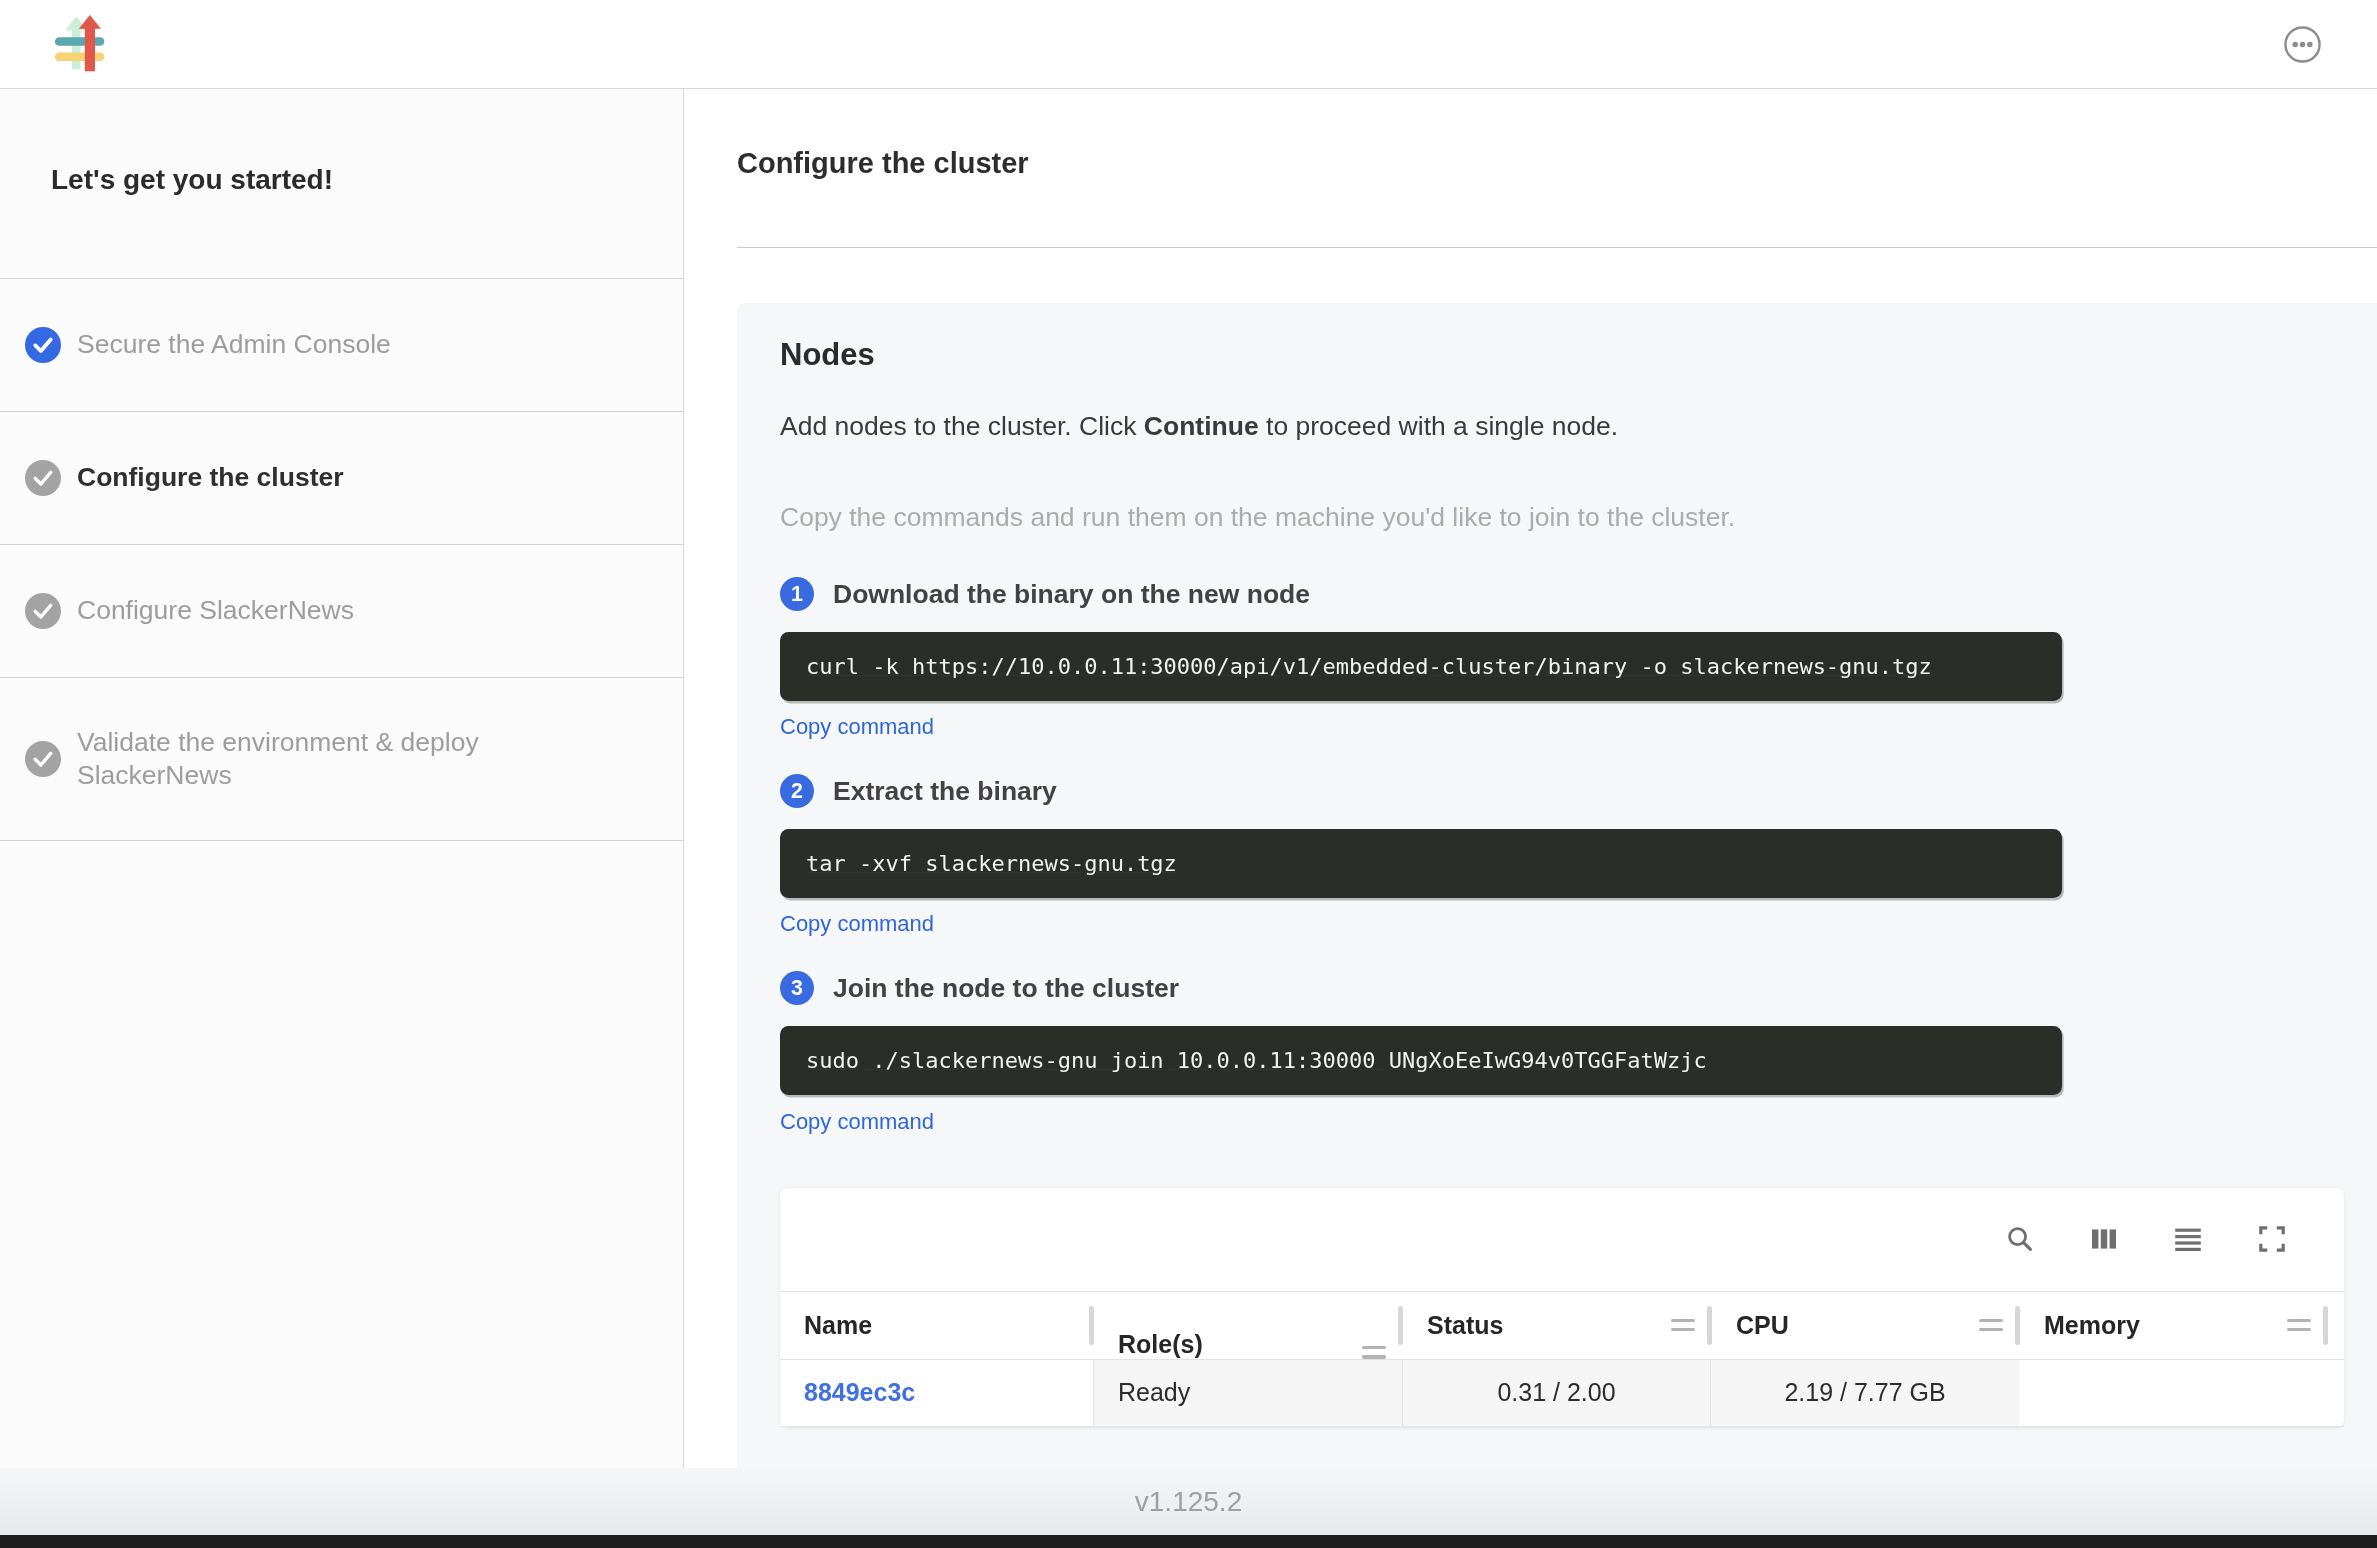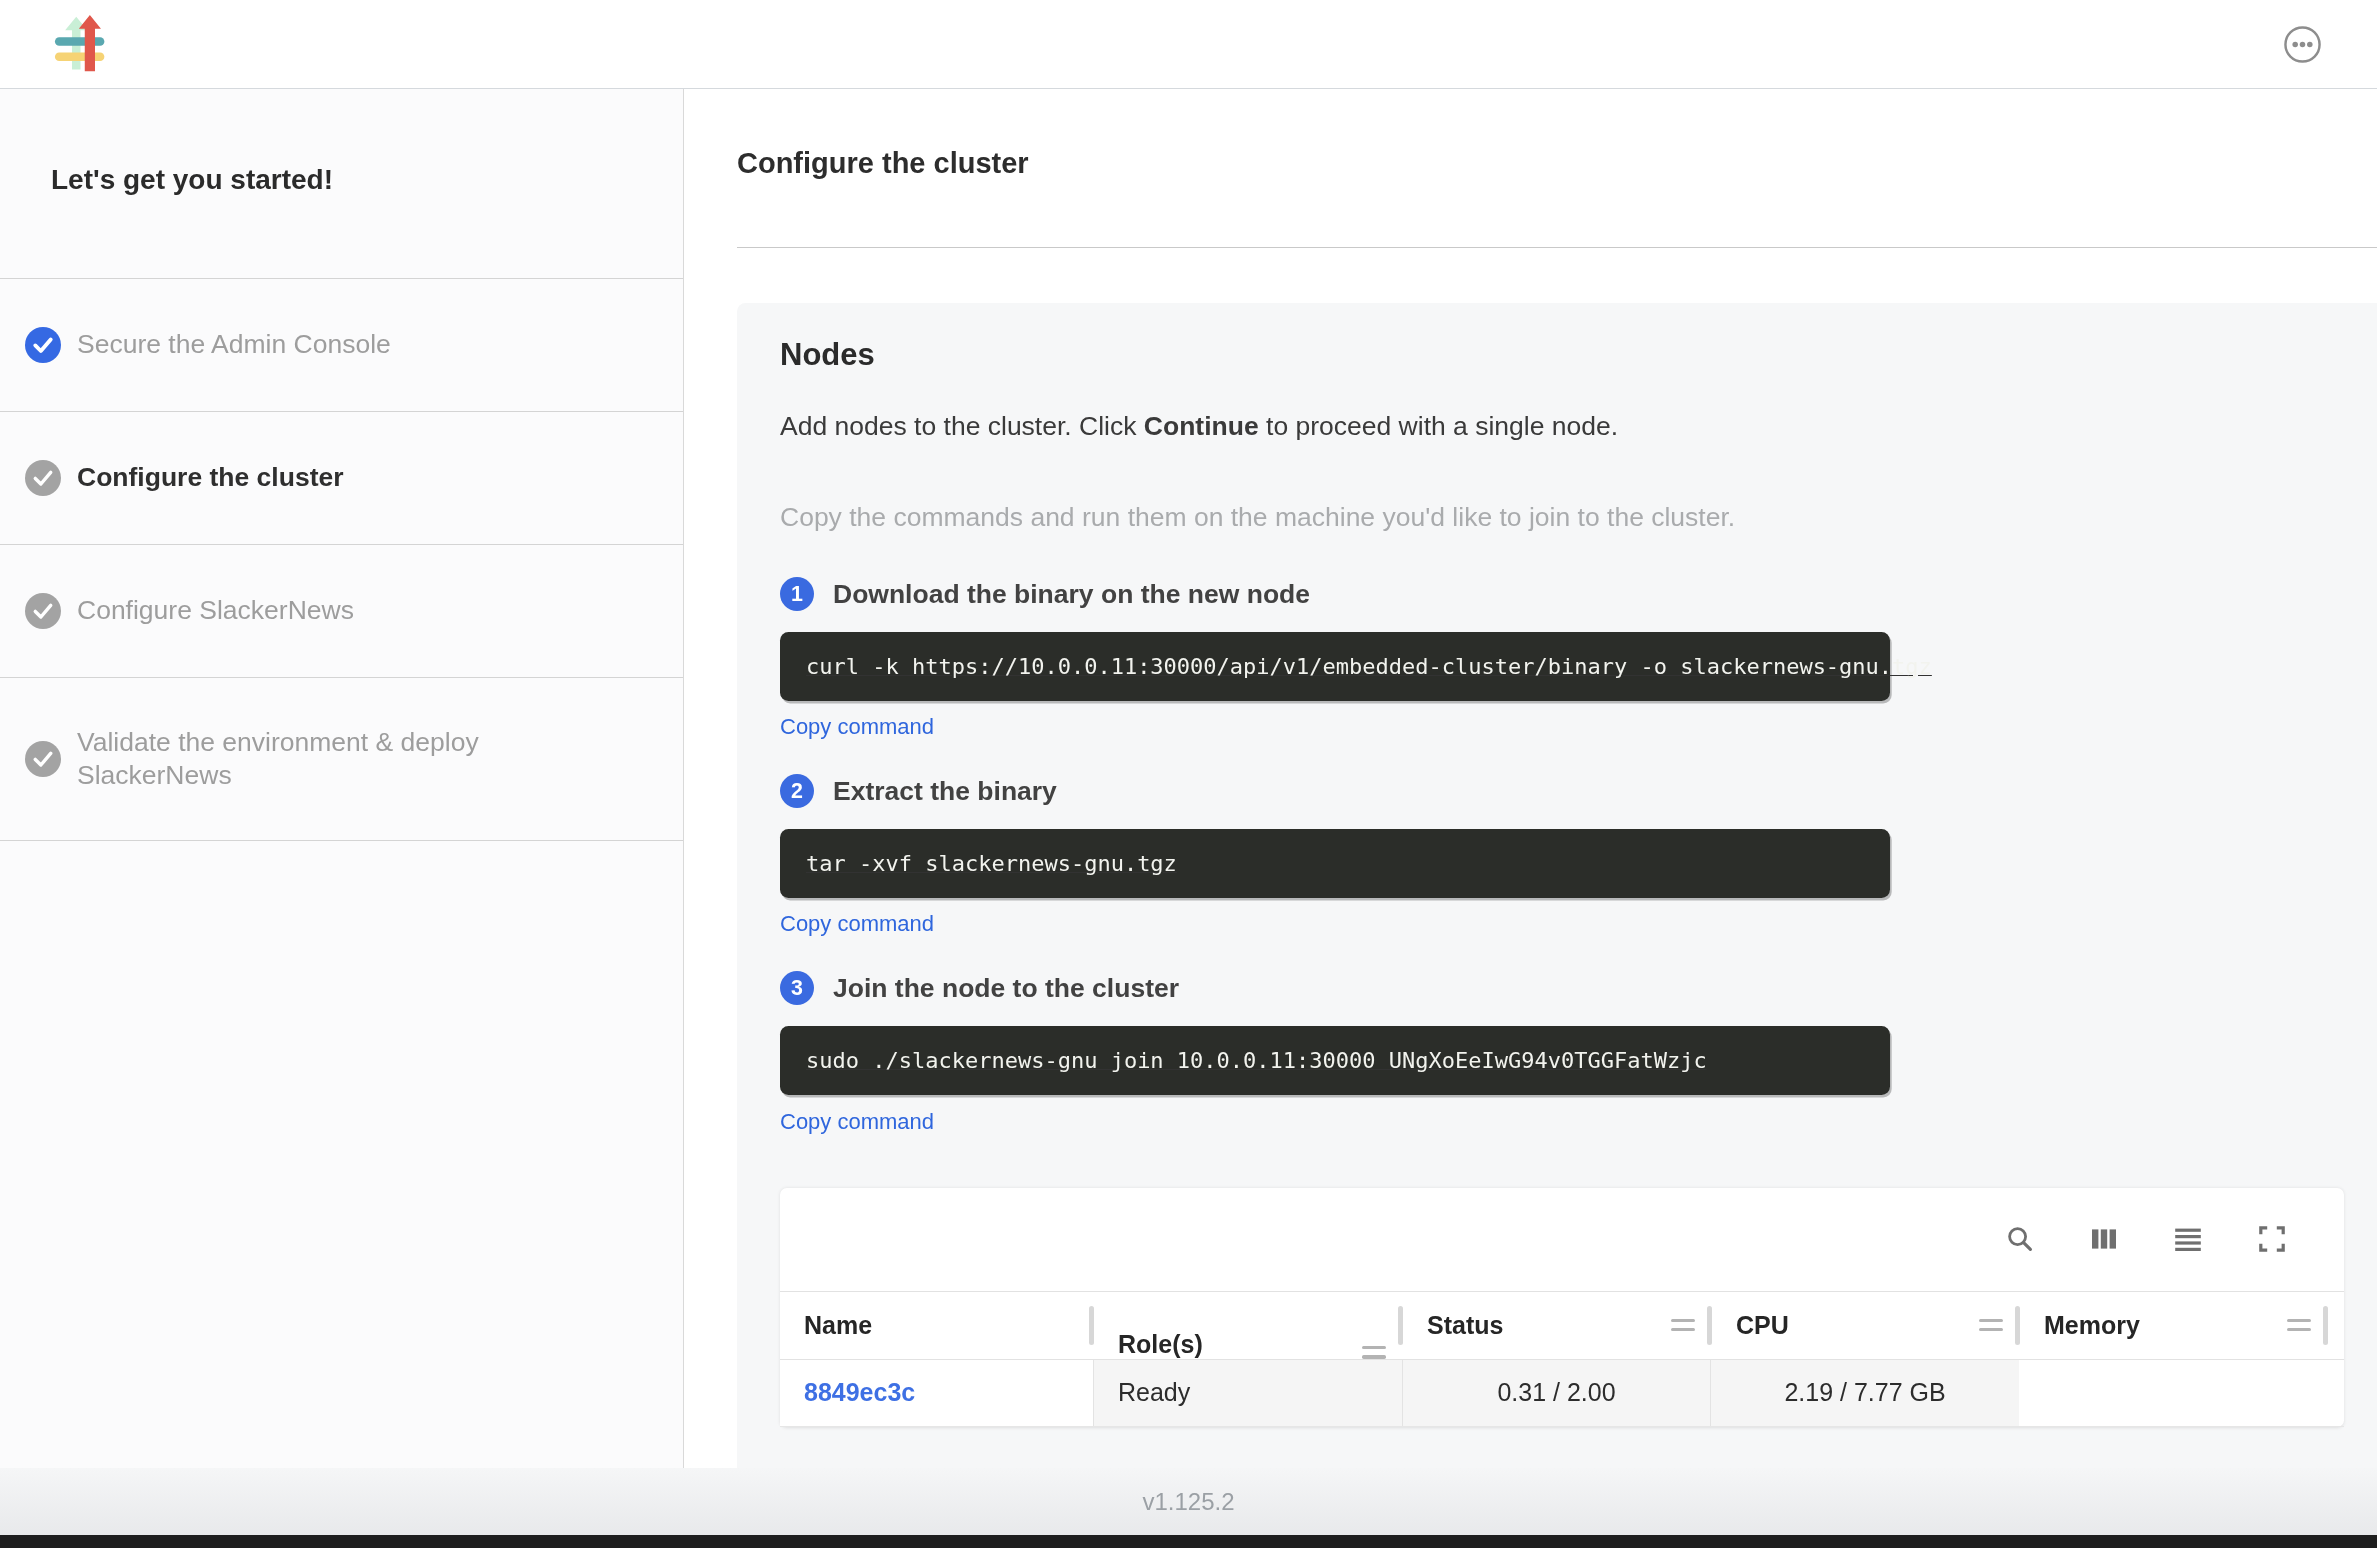--- a/index.html
+++ b/index.html
@@ -59,21 +59,21 @@
 
   .step-head { display:flex; align-items:center; gap:19px; margin-bottom:20.5px; }
   .step-badge {
     width:34px; height:34px; border-radius:50%; background:#3a6ae0;
     color:#fff; font-size:21.4px; font-weight:bold;
     display:flex; align-items:center; justify-content:center;
   }
   .step-title { font-size:26.5px; font-weight:bold; color:#424242; }
 
   .code-box {
-    width:1110px; background:#2b2d29; border-radius:8.5px;
+    width:1282px; background:#2b2d29; border-radius:8.5px;
     padding:22px 26px; margin-bottom:13.7px;
     box-shadow:1.7px 2.6px 0 rgba(0,0,0,0.25);
     text-decoration:underline;
   }
   .code-box code {
     font-family:"DejaVu Sans Mono","Liberation Mono",monospace;
     font-size:22px; color:#f2f3ee; white-space:nowrap;
   }
   .copy-link {
     display:inline-block; font-size:22px; color:#2f66dd;
@@ -125,21 +125,21 @@
     font-family:inherit; border:none; border-radius:7.7px;
     padding:15.4px 36px; cursor:pointer;
     box-shadow:0 3.4px 0 -0.9px #2f53b4;
   }
 
   
   .footer {
     flex:0 0 67px; background:linear-gradient(#f5f6f7,#e8e9eb);
     display:flex; align-items:center; justify-content:center;
   }
-  .footer .version { font-size:24px; color:#9ba0a5; }
+  .footer .version { font-size:28px; color:#9ba0a5; }
   .bottom-bar { flex:0 0 13.7px; background:#1e1e1e; }
 
   svg { display:block; }
 </style>
 </head>
 <body>
 
 <header class="topbar">
   <div class="logo">
     <svg viewBox="0 0 64 68" width="55" height="58">

